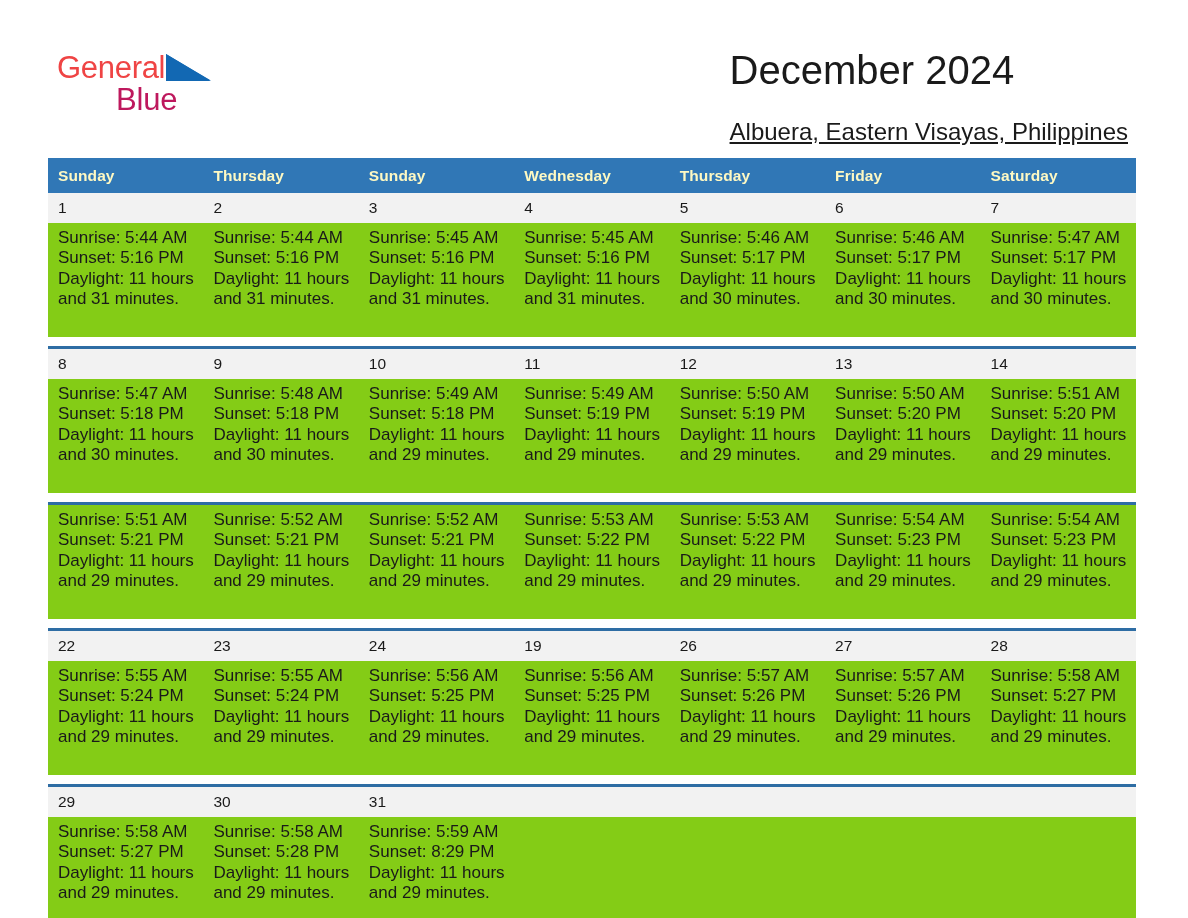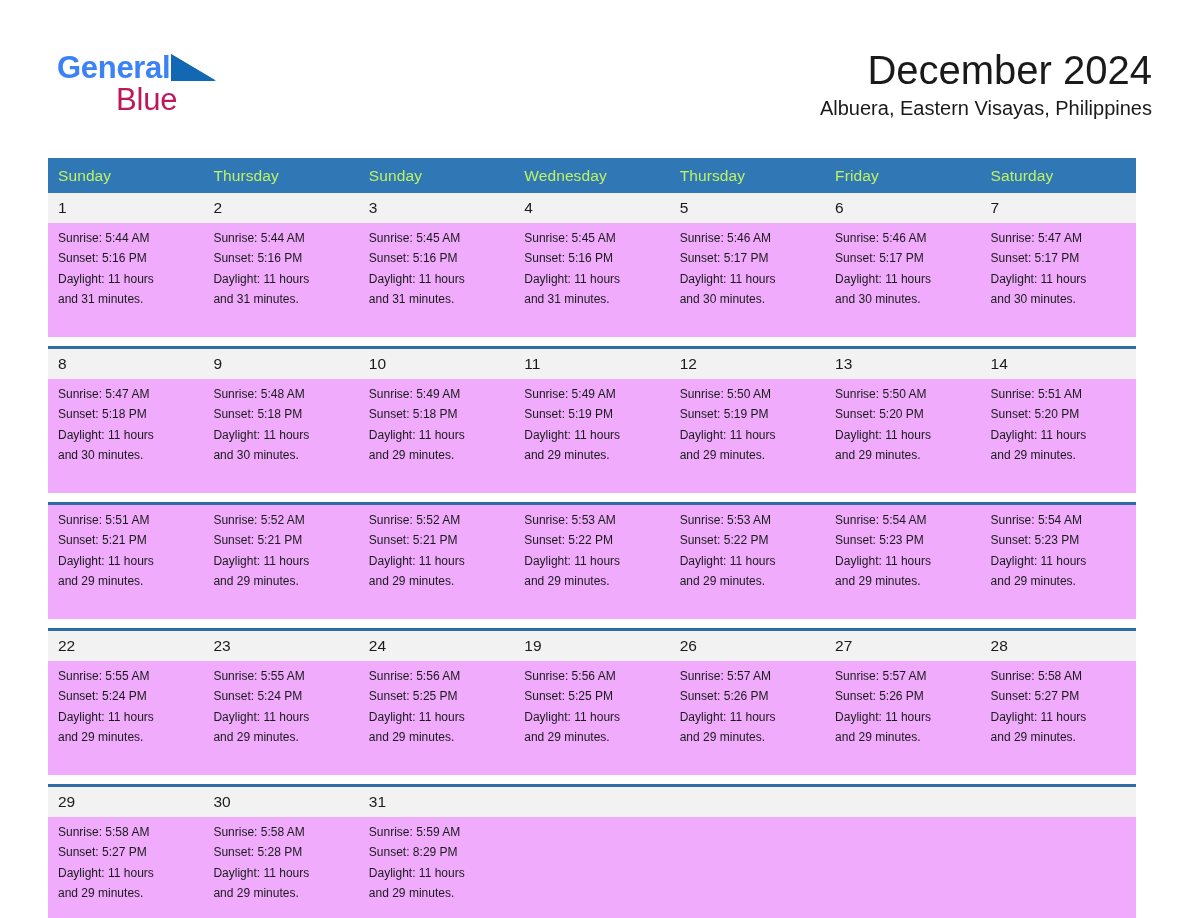--- a/index.html
+++ b/index.html
@@ -36,94 +36,93 @@
     user-select: none;
   }
   .logo-row1 {
     display: flex;
     align-items: flex-end;
     height: 34px;
   }
   .logo-general {
     font-size: 31px;
     letter-spacing: -0.3px;
-    color: #3b82f6;
+    color: #ef4444;
     font-family: "Liberation Sans", sans-serif;
     line-height: 32px;
-    font-weight: bold;
   }
   .logo-triangle {
     width: 45px;
     height: 27px;
     margin-left: 1px;
     margin-bottom: 3px;
   }
   .logo-blue {
     font-size: 31px;
     color: #be185d;
     line-height: 30px;
     margin-top: 1px;
     margin-left: 59px;
     letter-spacing: -0.2px;
   }
 
   .title-block {
     position: absolute;
-    right: 36px;
+    right: 60px;
     top: 46px;
-    text-align: right;
   }
   .cal-title {
     font-size: 40px;
     font-weight: normal;
     color: #1a1a1a;
     line-height: 48px;
     letter-spacing: 0px;
     white-space: nowrap;
   }
   .cal-subtitle {
-    font-size: 20px;
+    font-size: 24px;
     font-weight: normal;
     color: #1a1a1a;
     line-height: 28px;
-    margin-top: 0;
+    margin-top: 24px;
     white-space: nowrap;
+    text-decoration: underline;
   }
 
   
   .calendar {
     position: absolute;
     left: 48px;
     top: 158px;
     width: 1088px;
     border-collapse: collapse;
     table-layout: fixed;
   }
   .calendar th {
     background: #3077B6;
-    color: #bef264;
+    color: #fef9c3;
     font-size: 15.5px;
-    font-weight: normal;
+    font-weight: bold;
     text-align: left;
     padding: 8px 0 8px 10px;
     height: 19px;
     letter-spacing: 0.1px;
   }
   .daynum-cell {
     background: #f2f2f2;
     font-size: 15.5px;
     color: #1a1a1a;
     padding: 6px 0 5px 10px;
     vertical-align: top;
     line-height: 18px;
     height: 19px;
   }
   .info-cell {
-    background: #f0abfc;
-    font-size: 12px;
+    background: #84cc16;
+    font-size: 17px;
     color: #1a1a1a;
     padding: 5px 12px 17px 10px;
     vertical-align: top;
     line-height: 20.3px;
     height: 92px;
   }
   .info-cell .ln { display: block; white-space: nowrap; }
   .week-sep td {
     padding: 0;
     height: 3px;

